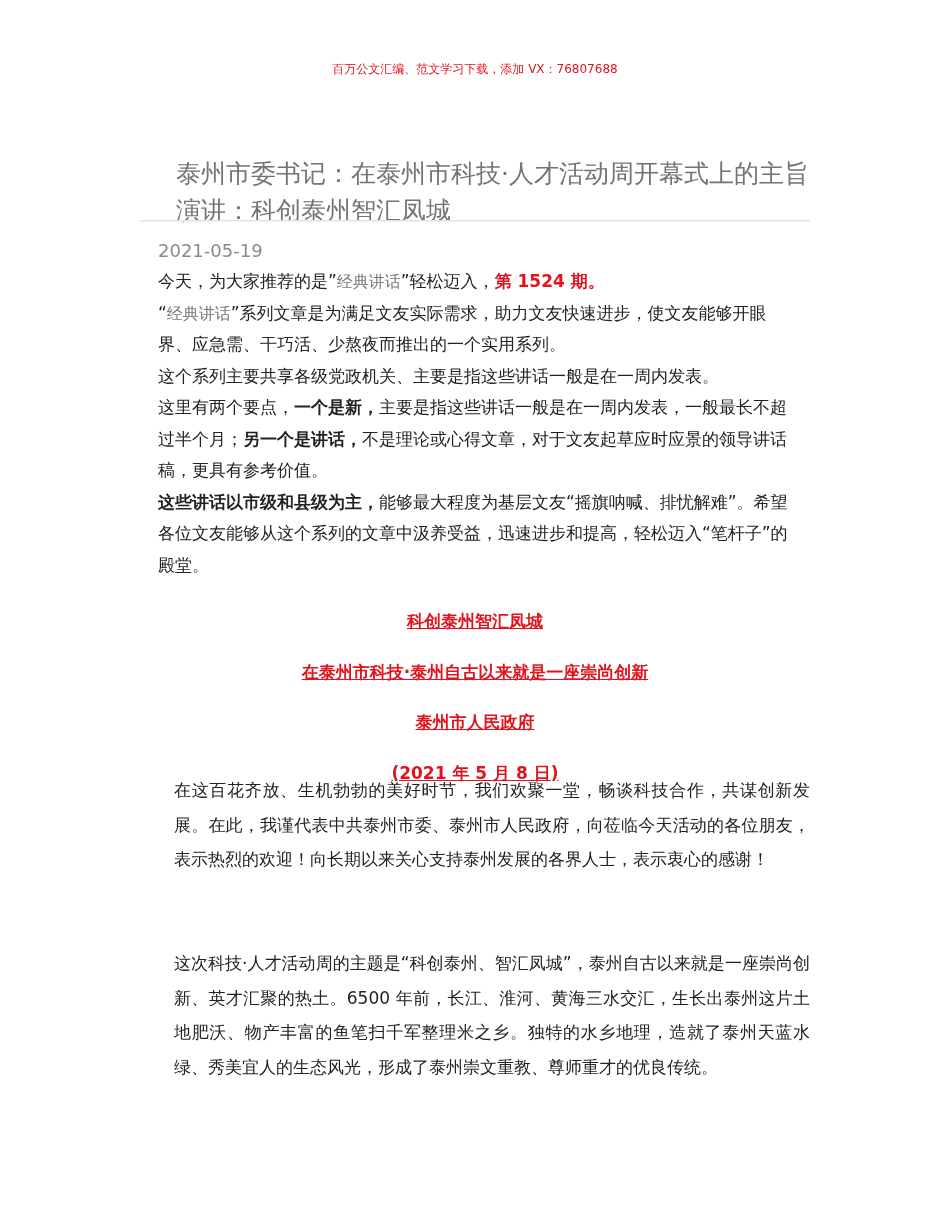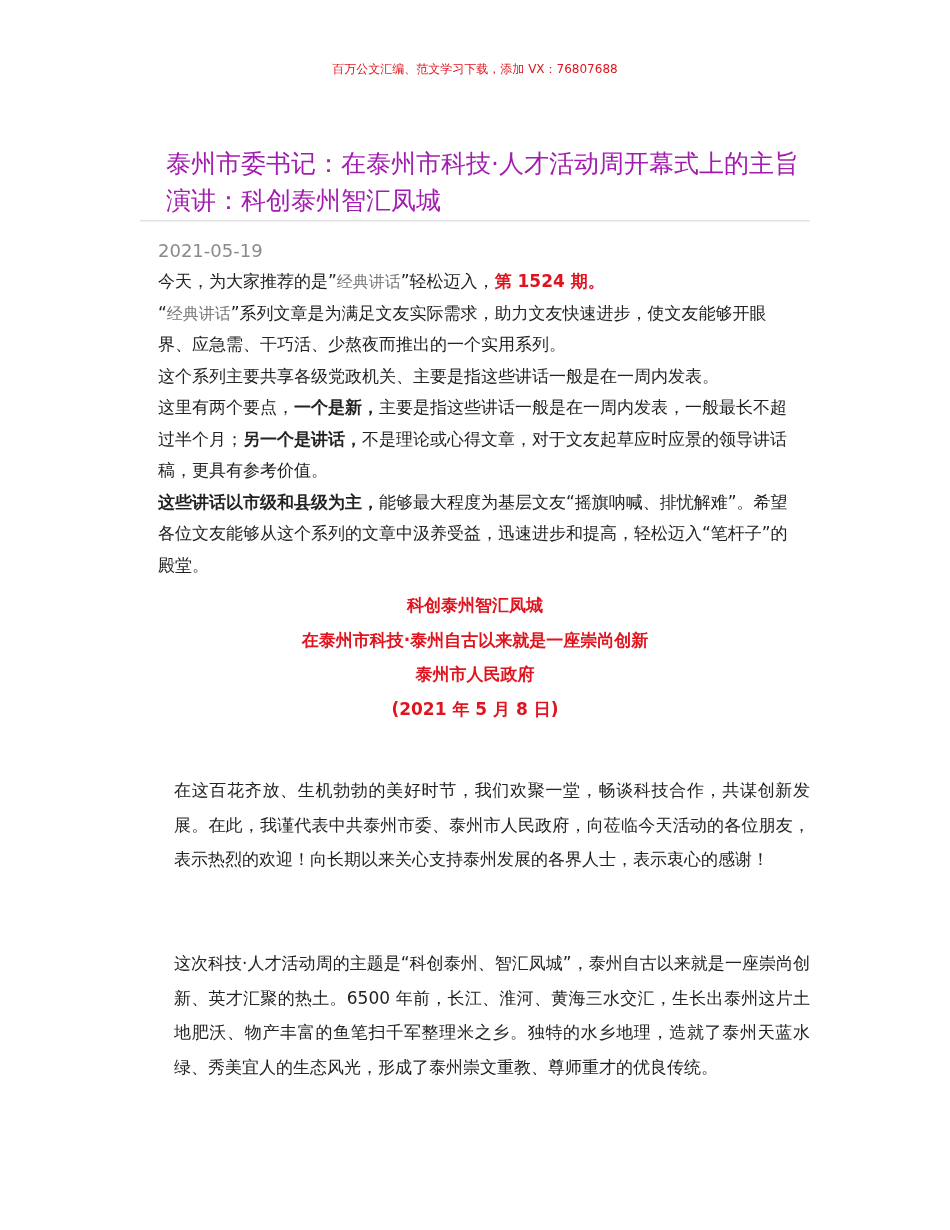--- a/index.html
+++ b/index.html
@@ -26,23 +26,23 @@
       line-height: 28px;
       letter-spacing: 0px;
     }
     .title {
       position: absolute;
       top: 137px;
       left: 158px;
       width: 640px;
       font-size: 25px;
       line-height: 37px;
-      color: #a21caf;
+      color: #737373;
       font-weight: normal;
-      margin: 8px;
+      margin: 18px;
     }
     .divider {
       position: absolute;
       top: 220px;
       left: 140px;
       width: 670px;
       height: 1px;
       background: #e2e2e2;
       border-bottom: 1px solid #f0f0f0;
     }
@@ -83,21 +83,22 @@
       top: 588px;
       left: 158px;
       width: 634px;
       text-align: center;
       color: #e0141e;
       font-weight: bold;
       font-size: 17px;
       line-height: 34.5px;
     }
     .speech-head div {
-      margin: 0;
+      margin: 16px;
+      text-decoration: underline;
     }
     .body-para {
       position: absolute;
       left: 158px;
       width: 636px;
       font-size: 17px;
       line-height: 34.5px;
       color: #222222;
       margin: 16px;
       text-align: justify;

